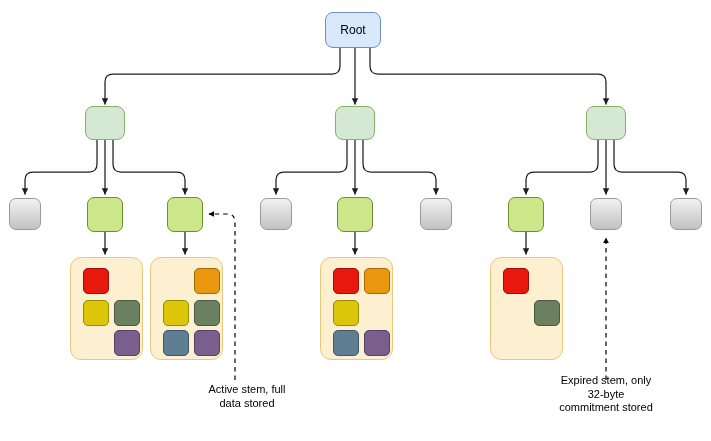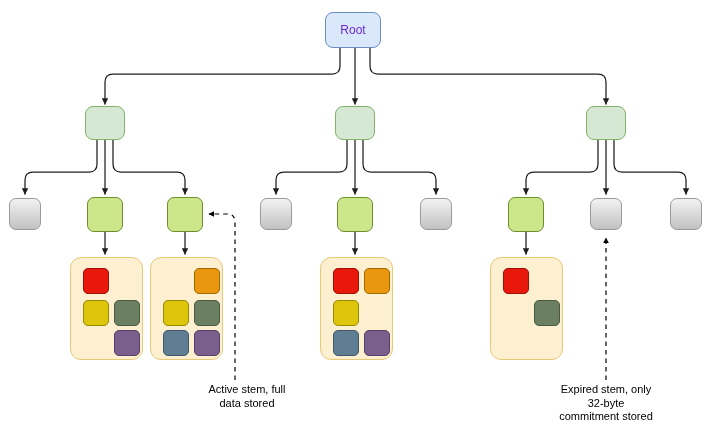--- a/index.html
+++ b/index.html
@@ -3,21 +3,21 @@
 <meta charset="utf-8">
 <style>
   html,body{margin:0;padding:0;background:#ffffff;}
   body{width:711px;height:441px;position:relative;overflow:hidden;
        font-family:"Liberation Sans","DejaVu Sans",sans-serif;}
   #stage{position:absolute;left:0;top:0;width:711px;height:441px;}
   svg.layer{position:absolute;left:0;top:0;width:711px;height:441px;overflow:visible;}
   .node{position:absolute;box-sizing:border-box;}
   .n-root{background:#dae8fc;border:1px solid #6c8ebf;border-radius:8px;
           display:flex;align-items:center;justify-content:center;}
-  .n-root .lbl{font-size:12px;color:#6d28d9;line-height:1;}
+  .n-root .lbl{font-size:12px;color:#000000;line-height:1;}
   .n-mid{background:#d5e8d4;border:1.2px solid #82b366;border-radius:8px;}
   .n-green{background:#cce68a;border:1.2px solid #6f8f2f;border-radius:7px;}
   .n-gray{background:linear-gradient(180deg,#f2f2f2 0%,#dcdcdc 45%,#c2c2c2 100%);
           border:1.2px solid #9a9a9a;border-radius:7px;}
   .leafbox{position:absolute;background:#fdf0d0;border:1.3px solid #e8c97a;
            border-radius:11px;box-sizing:border-box;}
   .chip{position:absolute;width:26px;height:26px;border-radius:5px;box-sizing:border-box;}
   .cap{position:absolute;text-align:center;font-size:11px;color:#000;line-height:13.5px;
        white-space:pre-line;}
 </style>
@@ -109,17 +109,17 @@
   </div>
 
   <div class="leafbox" style="left:490px;top:257px;width:73px;height:103px;">
     <div class="chip" style="left:12px;top:10px;background:#e8180c;border:1px solid #9c1008;"></div>
     <div class="chip" style="left:43px;top:42px;background:#6b8060;border:1px solid #4a5a42;"></div>
   </div>
 
   <div class="cap" style="left:182px;top:383px;width:130px;">Active stem, full
 data stored</div>
 
-  <div class="cap" style="left:541px;top:383px;width:130px;text-align:center;">Expired stem, only
+  <div class="cap" style="left:541px;top:374px;width:130px;text-align:center;">Expired stem, only
 32-byte
 commitment stored</div>
 
 </div>
 
 </body></html>

